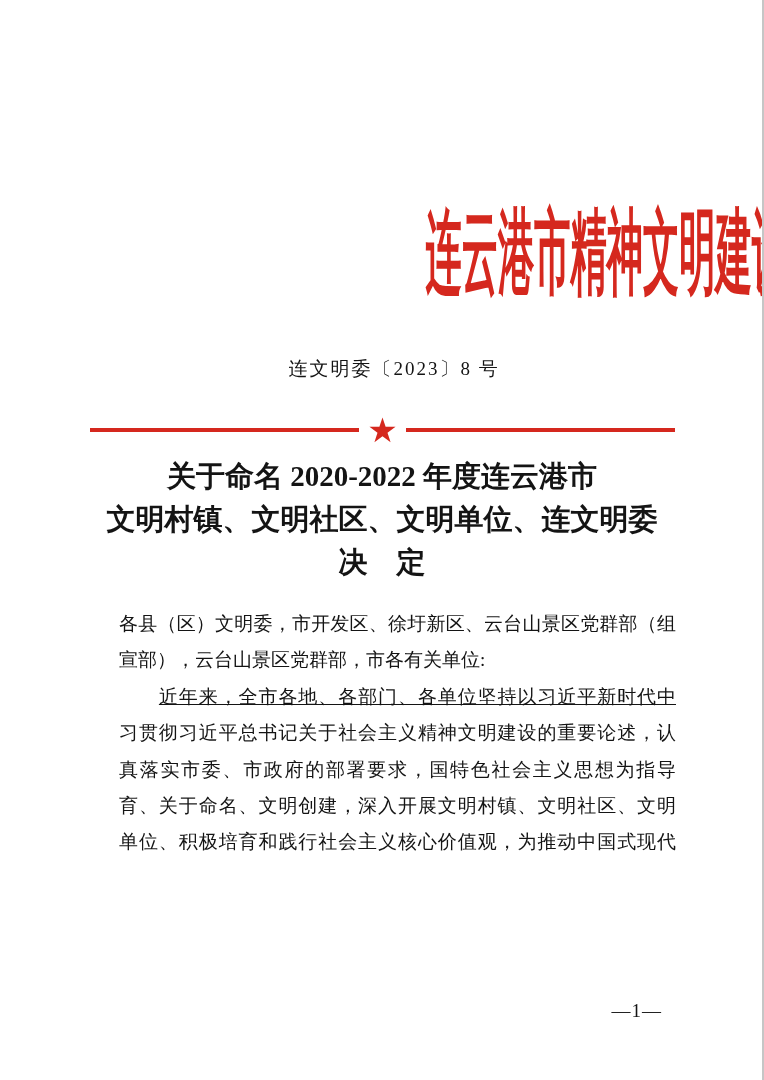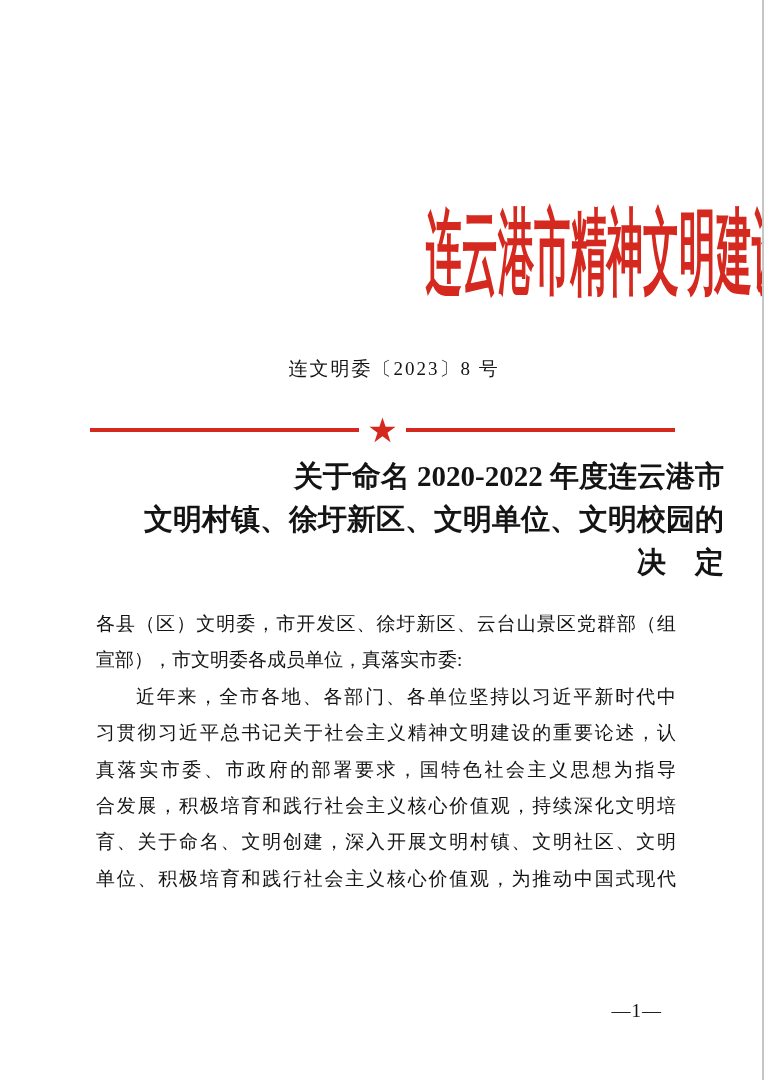--- a/index.html
+++ b/index.html
@@ -69,44 +69,46 @@
     line-height: 32px;
     margin: 0 8px;
     font-family: "DejaVu Sans", sans-serif;
   }
   
   .doc-title {
     position: absolute;
     top: 455px;
     left: 40px;
     width: 684px;
-    text-align: right;
+    text-align: center;
     font-weight: bold;
     font-size: 29px;
     line-height: 43px;
   }
   
   .body-block {
     position: absolute;
     top: 606px;
     left: 96px;
     width: 580px;
     font-size: 19px;
     line-height: 36.4px;
   }
   .body-line {
     text-align: justify;
     text-align-last: justify;
     white-space: nowrap;
+    margin-left: 23px;
   }
   .body-line.short {
     text-align-last: left;
   }
   .body-line.indent {
     text-indent: 2.1em;
+    text-decoration: underline;
   }
   
   .page-number {
     position: absolute;
     top: 1000px;
     right: 100px;
     font-size: 19px;
     letter-spacing: 1px;
   }
 </style>
@@ -122,30 +124,29 @@
   <div class="doc-number">连文明委〔2023〕8 号</div>
 
   <div class="red-divider">
     <span class="line-seg"></span>
     <span class="star">★</span>
     <span class="line-seg"></span>
   </div>
 
   <div class="doc-title">
     <div class="doc-title-line">关于命名 2020-2022 年度连云港市</div>
-    <div class="doc-title-line">文明村镇、徐圩新区、文明单位、文明校园的</div>
+    <div class="doc-title-line">文明村镇、文明社区、文明单位、连文明委</div>
     <div class="doc-title-line">决　定</div>
   </div>
 
   <div class="body-block">
     <div class="body-line">各县（区）文明委，市开发区、徐圩新区、云台山景区党群部（组</div>
-    <div class="body-line short">宣部），市文明委各成员单位，真落实市委:</div>
+    <div class="body-line short">宣部），云台山景区党群部，市各有关单位:</div>
     <div class="body-line indent">近年来，全市各地、各部门、各单位坚持以习近平新时代中</div>
     <div class="body-line">习贯彻习近平总书记关于社会主义精神文明建设的重要论述，认</div>
     <div class="body-line">真落实市委、市政府的部署要求，国特色社会主义思想为指导</div>
-    <div class="body-line">合发展，积极培育和践行社会主义核心价值观，持续深化文明培</div>
     <div class="body-line">育、关于命名、文明创建，深入开展文明村镇、文明社区、文明</div>
     <div class="body-line">单位、积极培育和践行社会主义核心价值观，为推动中国式现代</div>
   </div>
 
   <div class="page-number">—1—</div>
 
 </div>
 
 </body></html>

